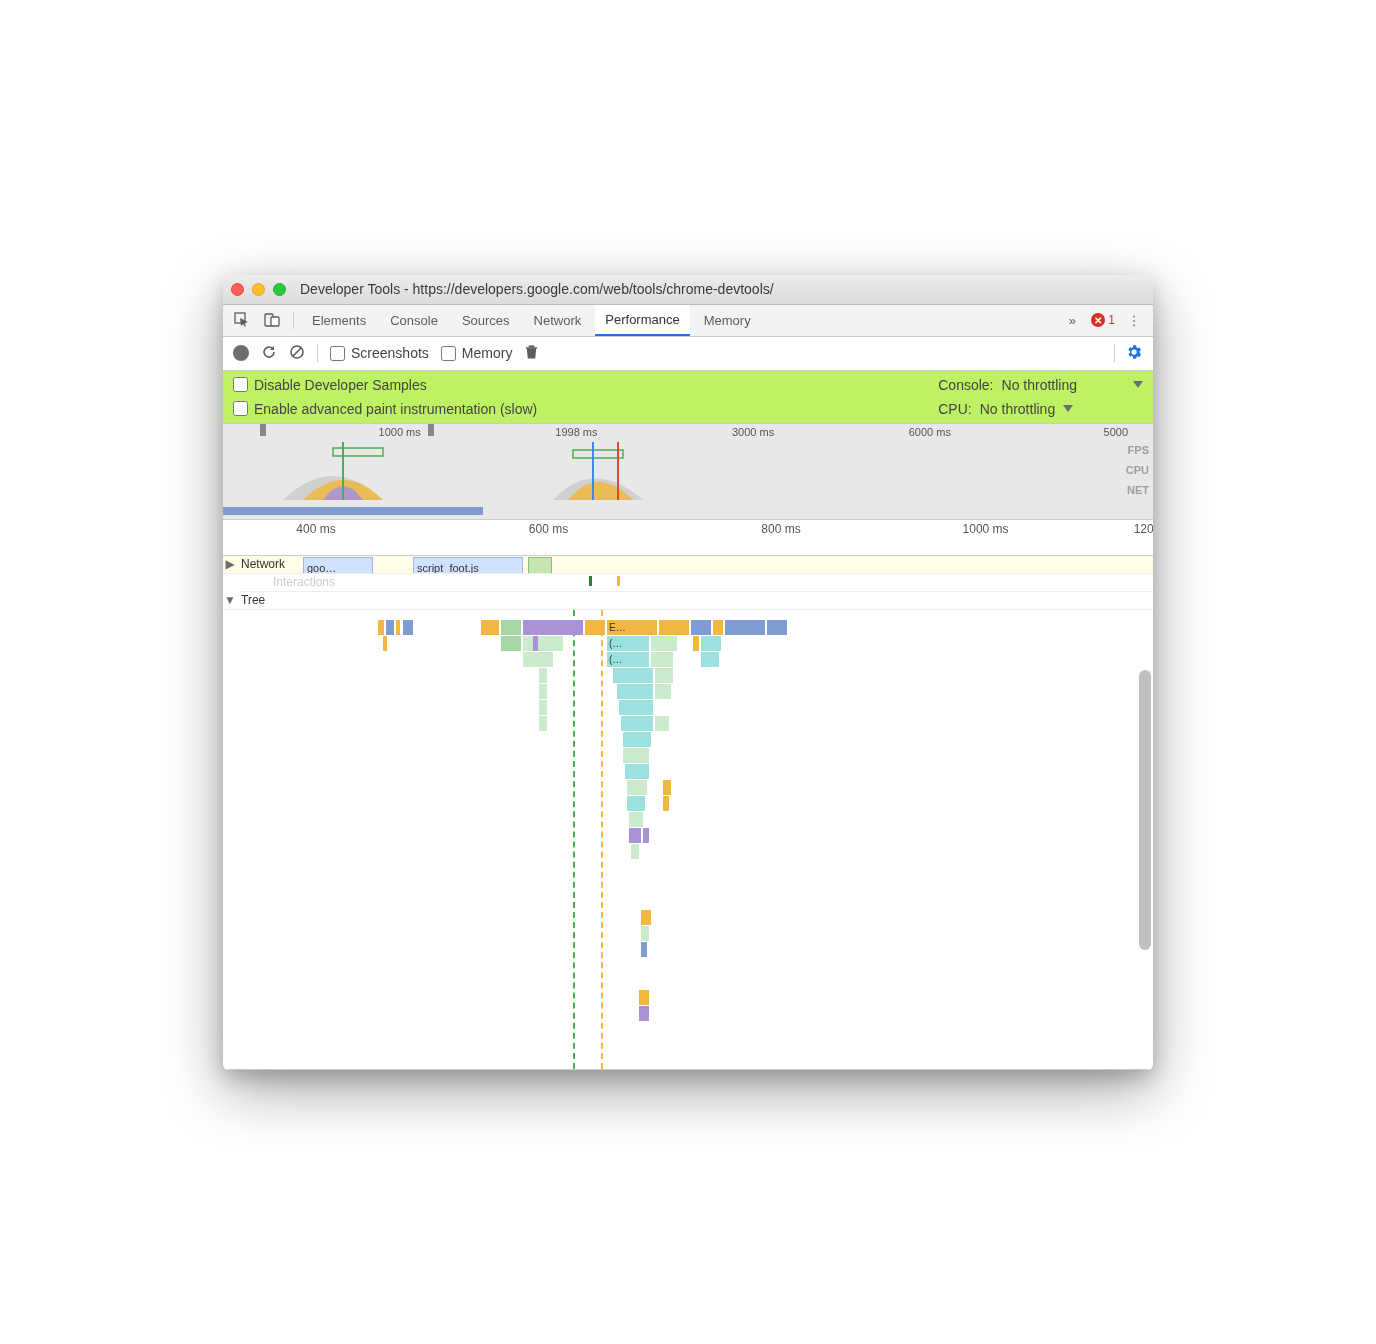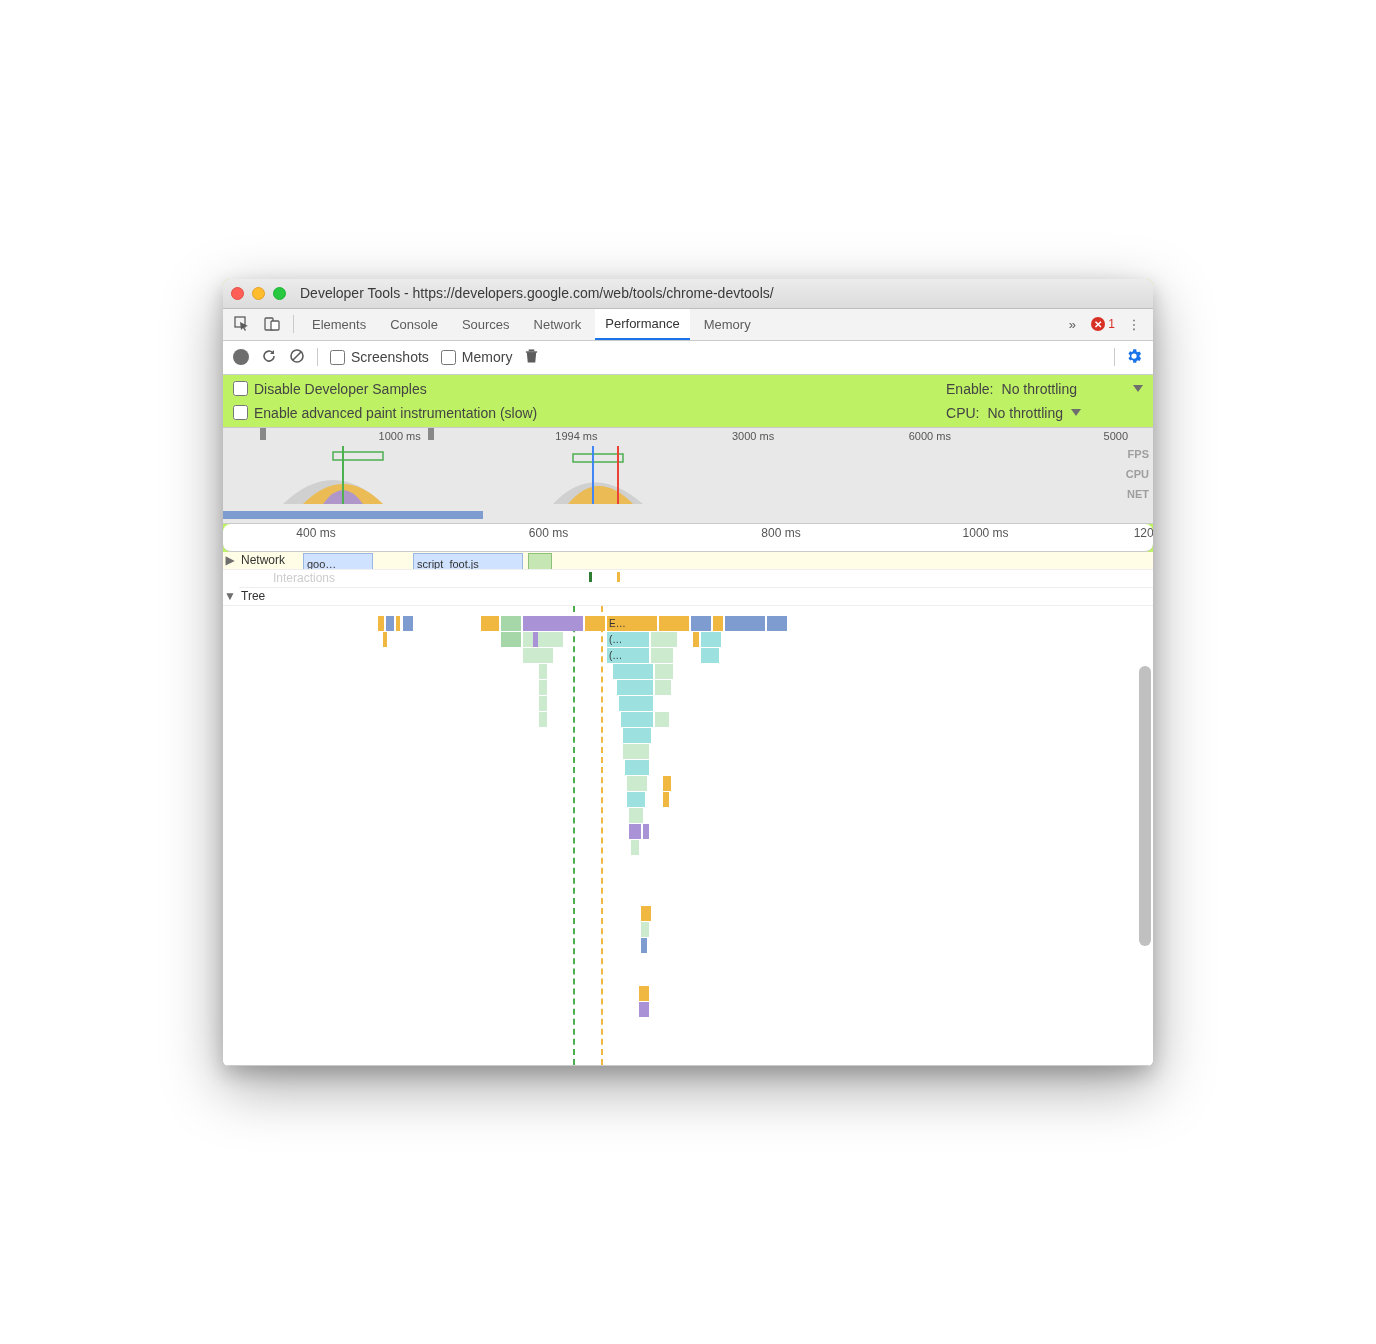--- a/index.html
+++ b/index.html
@@ -86,21 +86,21 @@
 
 .overview{
   height:96px; background:#e8e8e8; border-bottom:1px solid #cacaca; position:relative;
 }
 .overview .ticks{ position:absolute; top:0; left:0; right:0; height:18px; font-size:11px; color:#555;}
 .overview .tick{ position:absolute; top:2px; transform:translateX(-50%);}
 .overview .right-labels{ position:absolute; right:4px; top:20px; font-size:11px; font-weight:bold; color:#9e9e9e; display:flex; flex-direction:column; gap:8px; text-align:right;}
 .overview .netbar{position:absolute; left:0; bottom:4px; height:8px; background:#7e9ccf; width:28%;}
 
 
-.ruler{ height:28px; border-bottom:1px solid #cacaca; position:relative; font-size:12px; color:#555; background:#fff;border-radius:8px;}
+.ruler{ height:36px; border-bottom:1px solid #cacaca; position:relative; font-size:12px; color:#555; background:#fff;}
 .ruler .rt{ position:absolute; top:2px; transform:translateX(-50%);}
 
 
 .tracks{ background:#fff; position:relative; }
 .row{ border-bottom:1px solid #eee; display:flex; align-items:center; min-height:18px; font-size:12px;}
 .row .arrow{ width:14px; text-align:center; color:#6e6e6e; cursor:pointer;}
 .row .lbl{ padding:1px 4px; white-space:nowrap;}
 .networkrow{ background:#fffde5; position:relative; height:18px; overflow:hidden;}
 .netitem{ position:absolute; top:1px; height:23px; background:#cfe2ff; border:1px solid #9cb7e6; font-size:11px; padding:0 3px; overflow:hidden; white-space:nowrap; display:flex; align-items:center;}
 .netitem.green{ background:#c6e7b3; border-color:#8dc17a;}
@@ -218,41 +218,41 @@
           <input type="checkbox" style="">
           <span>Disable Developer Samples</span>
         </label>
       <label class="ck">
           <input type="checkbox" style="">
           <span>Enable advanced paint instrumentation (slow)</span>
         </label>
     </div>
     <div class="right-col">
       <div class="lbl-select">
-        <span>Enable:</span>
+        <span>Console:</span>
         <div class="sel">
             <span>No throttling</span>
             <span style="width:40px"></span>
             <span class="caret-down"></span>
           </div>
       </div>
       <div class="lbl-select">
         <span>CPU:</span>
         <div class="sel">
             <span>No throttling</span>
             <span class="caret-down"></span>
           </div>
       </div>
     </div>
   </div>
 
   <div class="overview">
     <div class="ticks">
       <span class="tick" style="left:19%">1000 ms</span>
-      <span class="tick" style="left:38%">1994 ms</span>
+      <span class="tick" style="left:38%">1998 ms</span>
       <span class="tick" style="left:57%">3000 ms</span>
       <span class="tick" style="left:76%">6000 ms</span>
       <span class="tick" style="left:96%">5000</span>
     </div>
 
     <div style="position:absolute;top:0;left:4%;width:6px;height:12px;background:#888"></div>
     <div style="position:absolute;top:0;left:22%;width:6px;height:12px;background:#888"></div>
 
     <svg style="position:absolute;left:0;top:18px;width:100%;height:58px" viewBox="0 0 930 58" preserveAspectRatio="none">
       <path d="M60 58 Q110 10 160 58 Z" fill="#d0d0d0"></path>

